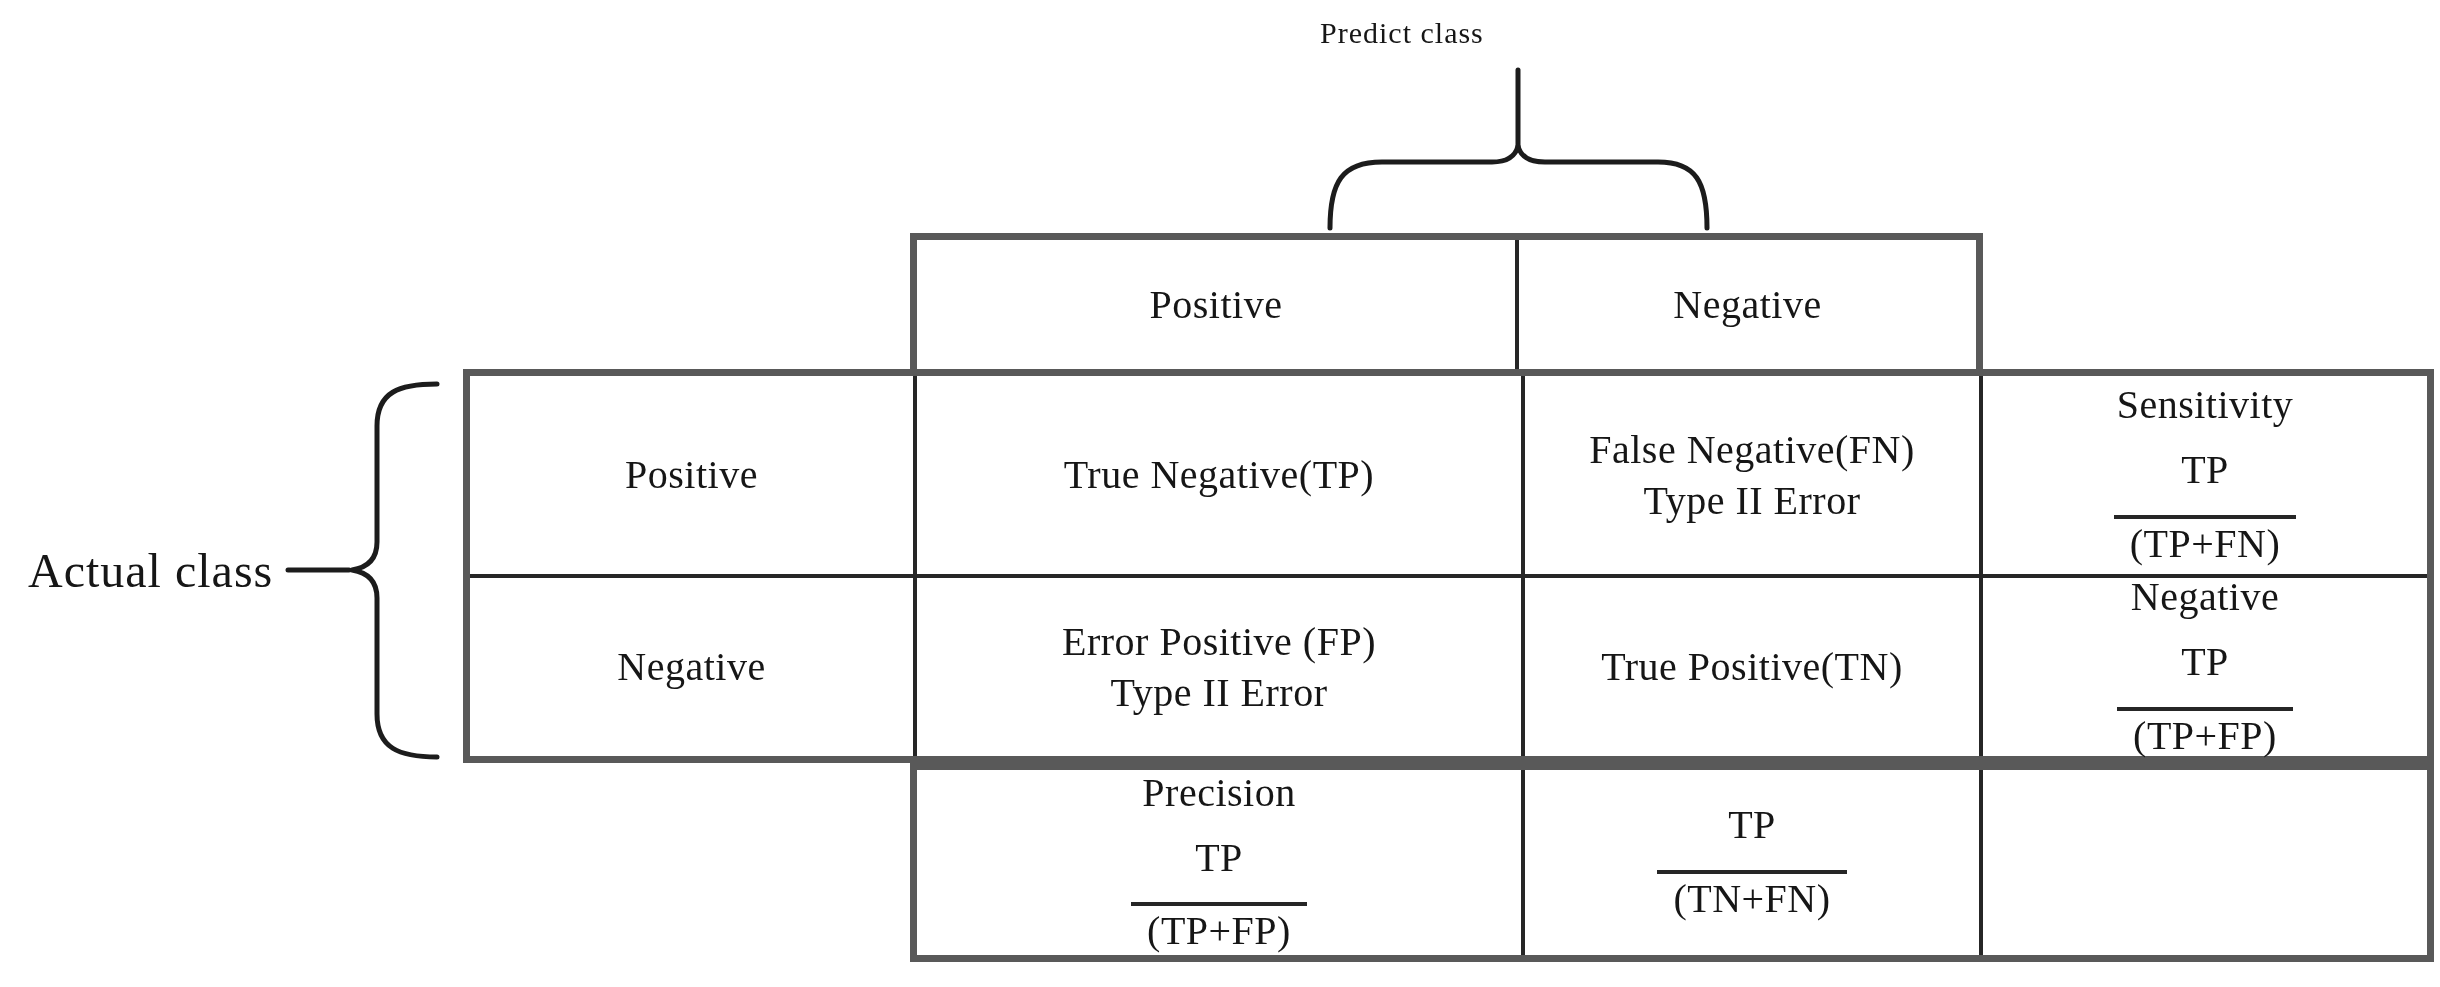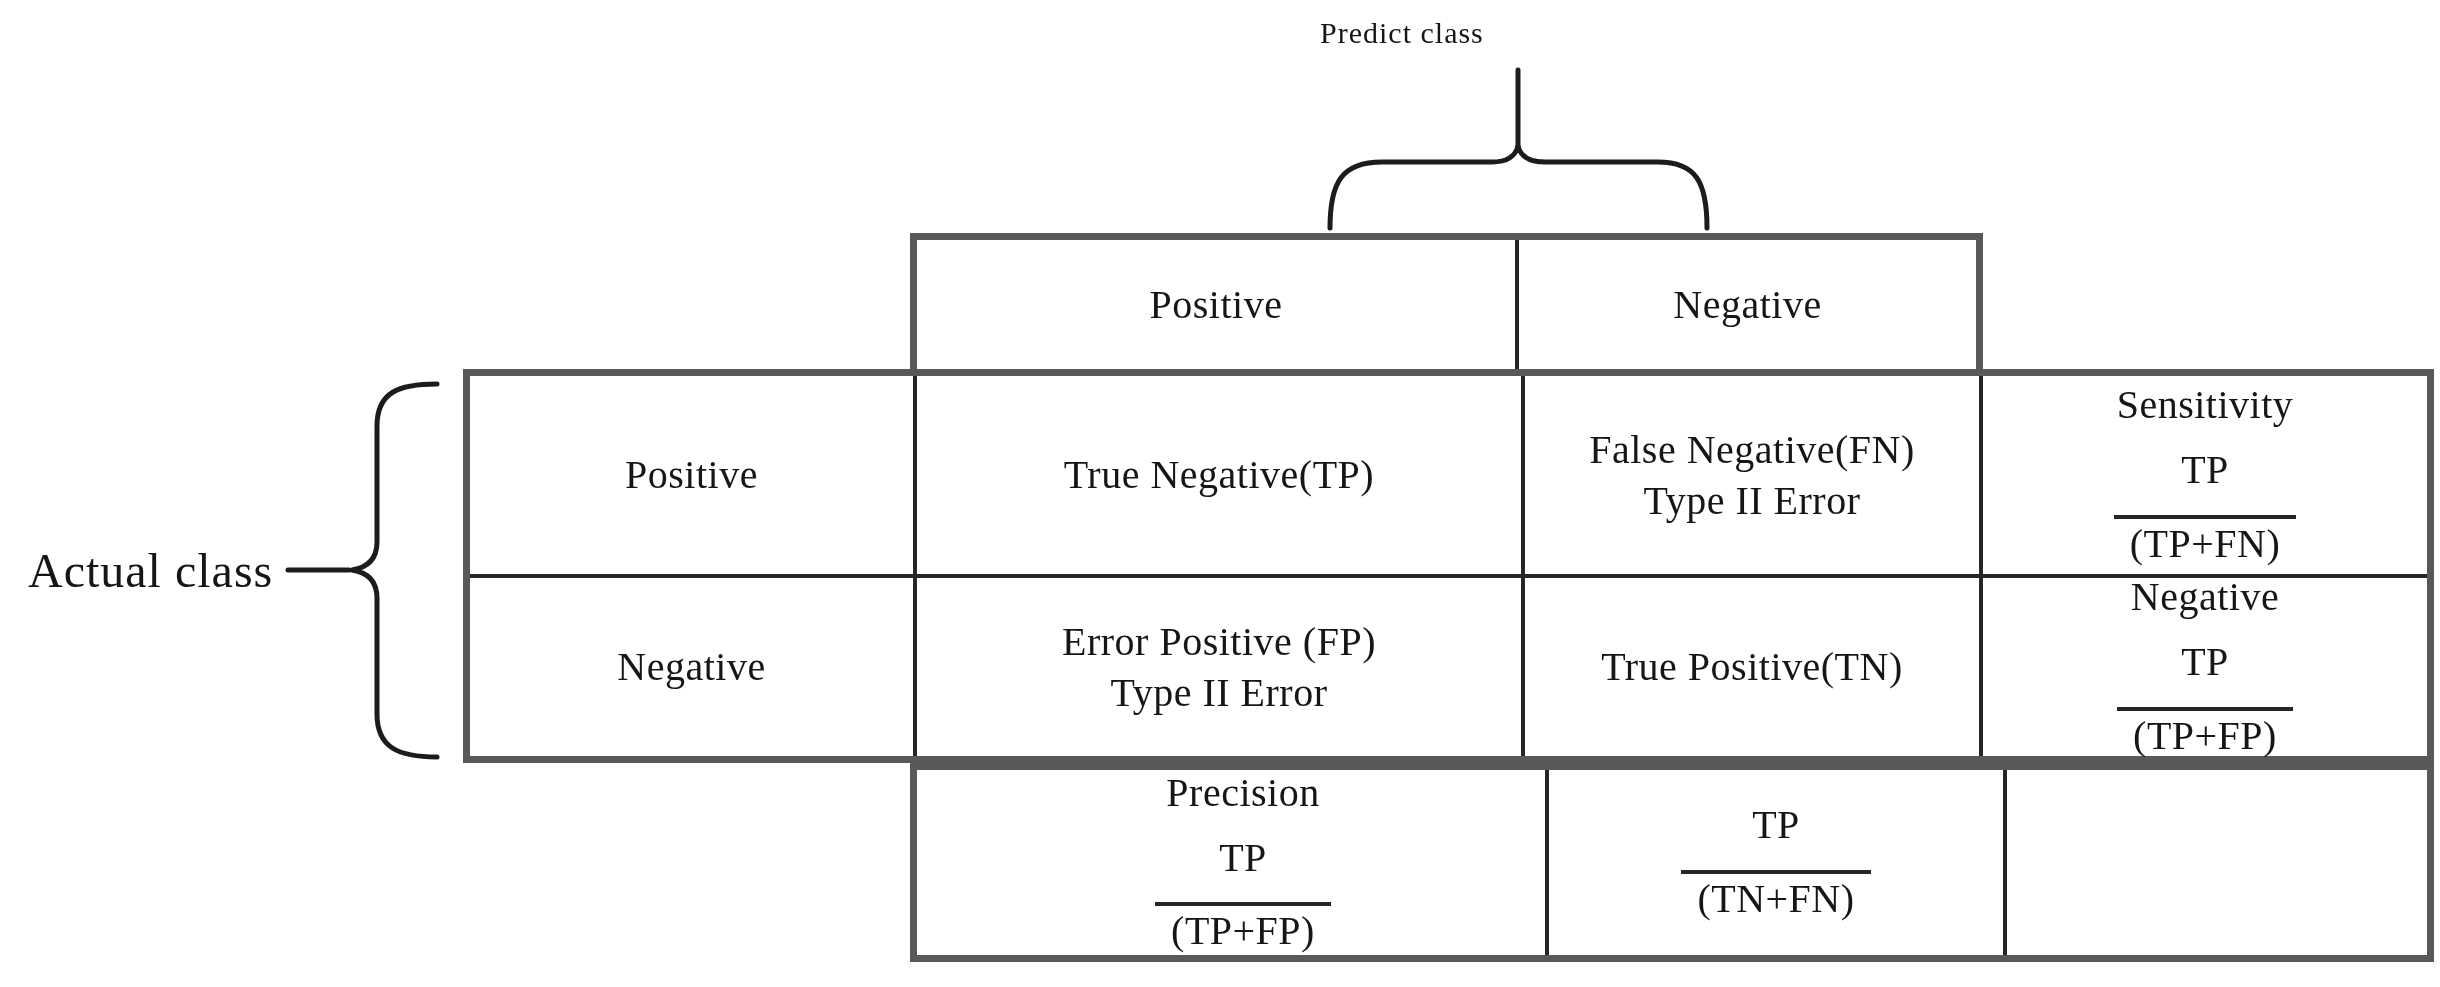--- a/index.html
+++ b/index.html
@@ -79,21 +79,20 @@
     grid-template-rows:202px 178px;
   }
   .footer-grid{
     position:absolute;
     left:910px; top:763px;
     width:1524px; height:199px;
     border:7px solid var(--border-outer);
     display:grid;
     grid-template-columns:608px 458px 444px;
     grid-template-rows:185px;
-    padding-left:24px;
   }
   .cell{
     display:flex;
     flex-direction:column;
     align-items:center;
     justify-content:center;
     text-align:center;
     font-size:40px;
     letter-spacing:0.5px;
     line-height:1.28;

